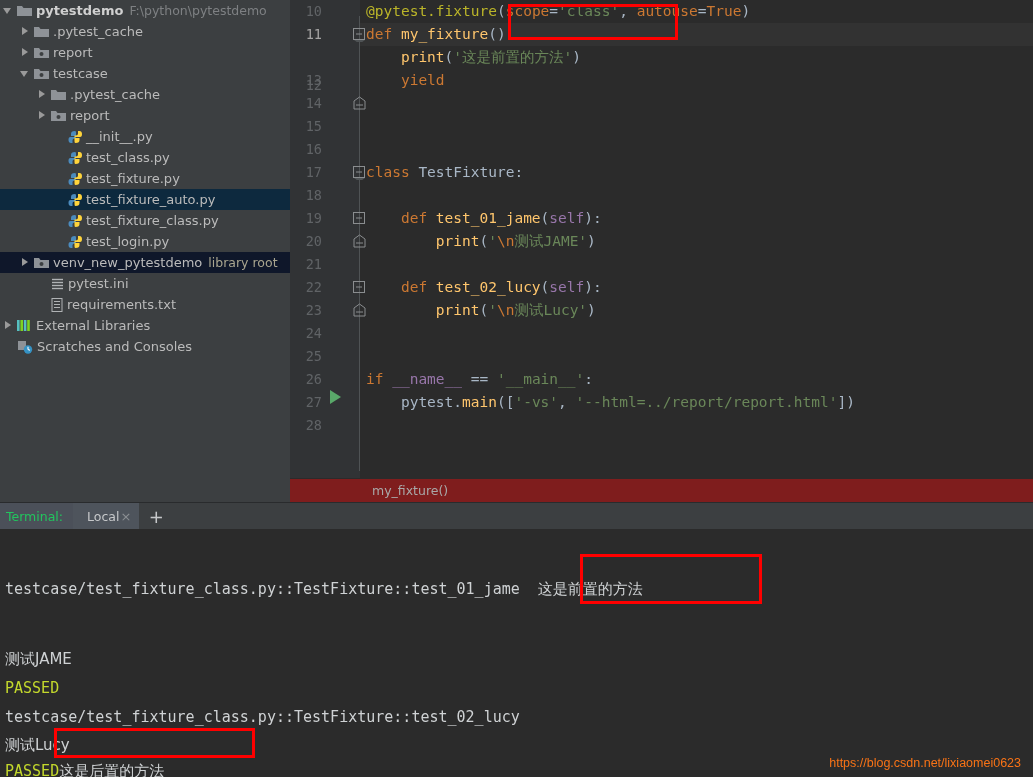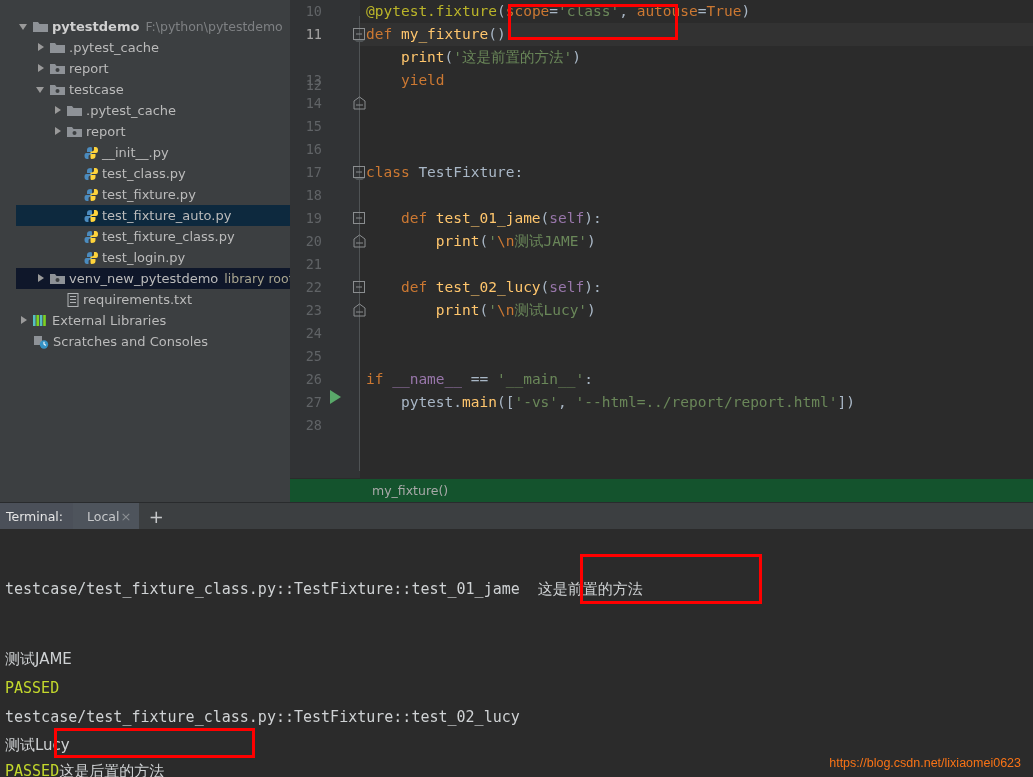--- a/index.html
+++ b/index.html
@@ -6,22 +6,22 @@
   html, body {
     width: 1033px; height: 777px;
     background: #3c3f41;
     font-family: "DejaVu Sans", "Liberation Sans", sans-serif;
     overflow: hidden;
   }
   #root { position: relative; width: 1033px; height: 777px; }
 
   
   #project-pane {
-    position: absolute; left: 0; top: 16px; width: 290px; height: 502px;
-    background: #3c3f41; overflow: hidden; margin-left: 16px;
+    position: absolute; left: 0; top: 0; width: 290px; height: 502px;
+    background: #3c3f41; overflow: hidden;
   }
   .tree-row {
     position: relative; height: 21px; line-height: 21px;
     white-space: nowrap; font-size: 13px; color: #bbbbbb;
     display: flex; align-items: center;
   }
   .tree-row.sel { background: #0d293e; }
   .tree-row.lib { background: #0f172a; }
   .arrow {
     width: 9px; height: 9px; flex: 0 0 9px; margin-right: 4px; position: relative;
@@ -86,36 +86,36 @@
   }
   .foldmark {
     position: absolute; left: 62px; width: 15px; height: 15px;
   }
   .foldmark svg { display: block; }
   #runarrow { position: absolute; left: 38px; top: 389px; }
 
   
   #breadcrumb {
     position: absolute; left: 290px; top: 478px; right: 0; height: 24px;
-    background: #14532d; border-top: 1px solid #2b2b2b;
+    background: #7f1d1d; border-top: 1px solid #2b2b2b;
   }
   #breadcrumb .bc-text {
     position: absolute; left: 82px; top: 4px;
     font-size: 12.5px; color: #a9a9a9;
   }
 
   
   #termbar {
     position: absolute; left: 0; top: 502px; width: 1033px; height: 27px;
     background: #3c3f41; border-top: 1px solid #292b2d;
     display: flex; align-items: stretch;
   }
   #term-label {
     padding: 0 10px 0 6px; display: flex; align-items: center;
-    font-size: 12.5px; color: #e5e5e5; background: #4b5059;
+    font-size: 12.5px; color: #22c55e; background: #4b5059;
   }
   .term-tab {
     padding: 0 8px 0 14px; display: flex; align-items: center; gap: 1px;
     font-size: 12.5px; color: #c6c8ca; background: #4e545c;
   }
   .term-close { color: #8b8f93; font-size: 13px; }
   #term-plus {
     width: 34px; display: flex; align-items: center; justify-content: center;
     color: #c6c8ca; font-size: 18px; background: #3c3f41;
   }
@@ -270,20 +270,34 @@
       <div class="tree-row lib" style="padding-left: 21px;">
         <span class="arrow r"></span>
         <span class="ico">
           <svg width="15" height="13">
             <path d="M0 2 L5 2 L6.5 4 L15 4 L15 12 L0 12 Z" fill="#8e9297"></path>
             <circle cx="7.5" cy="8" r="2" fill="#3c3f41"></circle>
           </svg>
         </span>
         <span class="lbl">venv_new_pytestdemo</span>
         <span class="sub olive">library root</span>
+      </div>
+      <div class="tree-row" style="padding-left: 38px;">
+        <span class="arrow"></span>
+        <span class="ico">
+          <svg width="13" height="13">
+            <g stroke="#b0b3b5" stroke-width="1.4">
+              <line x1="1" y1="2.5" x2="12" y2="2.5"></line>
+              <line x1="1" y1="5.5" x2="12" y2="5.5"></line>
+              <line x1="1" y1="8.5" x2="12" y2="8.5"></line>
+              <line x1="1" y1="11.5" x2="12" y2="11.5"></line>
+            </g>
+          </svg>
+        </span>
+        <span class="lbl">pytest.ini</span>
       </div>
       <div class="tree-row" style="padding-left: 38px;">
         <span class="arrow"></span>
         <span class="ico">
           <svg width="12" height="14">
             <rect x="1" y="0.5" width="10" height="13" fill="none" stroke="#b0b3b5"></rect>
             <g stroke="#b0b3b5">
               <line x1="3" y1="3.5" x2="9" y2="3.5"></line>
               <line x1="3" y1="6.5" x2="9" y2="6.5"></line>
               <line x1="3" y1="9.5" x2="9" y2="9.5"></line>

